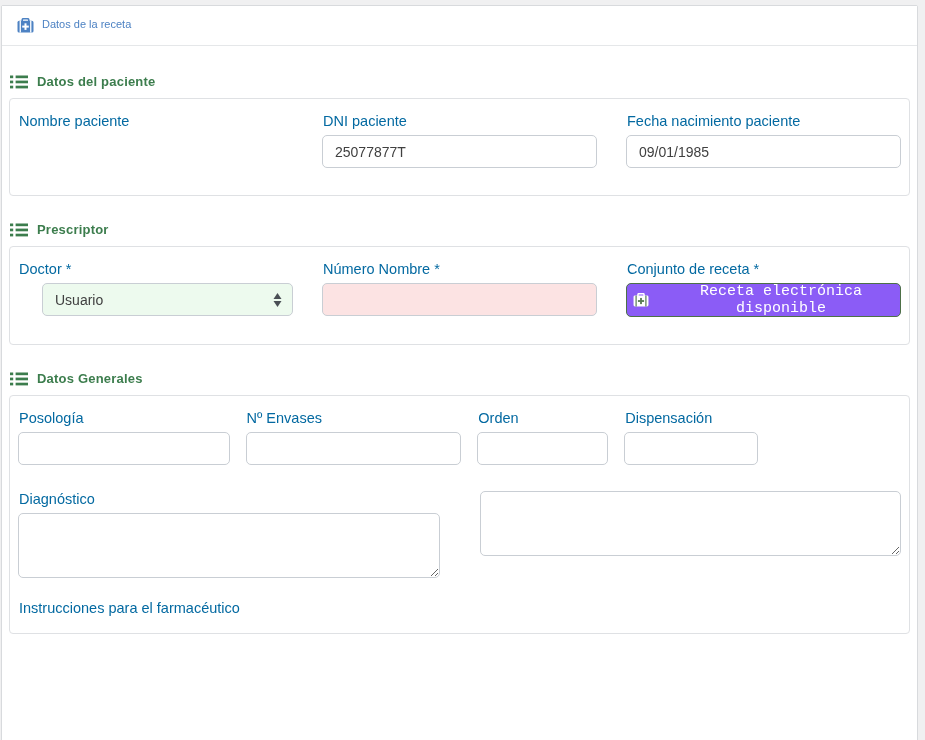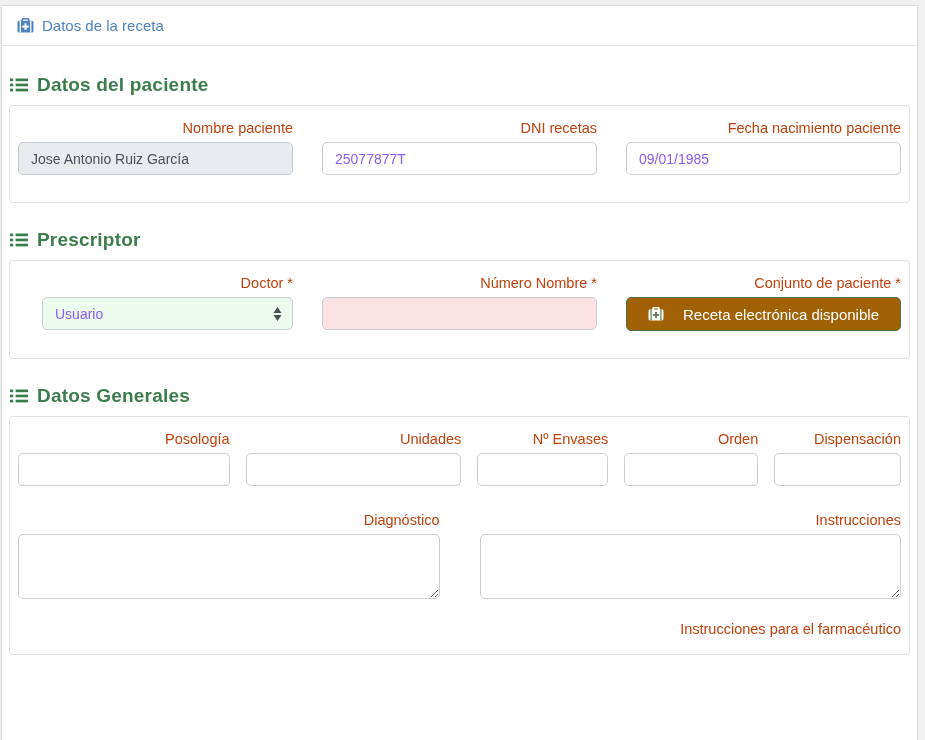--- a/index.html
+++ b/index.html
@@ -12,46 +12,46 @@
   }
   .card {
     position:absolute; top:5px; left:1px; width:917px; min-height:900px;
     background:#ffffff; border:1px solid #d8dadd; border-radius:2px;
   }
   .card-header {
     height:40px; display:flex; align-items:center;
     padding:0 15px; border-bottom:1px solid #e5e7e9; background:#fff;
   }
   .header-link {
-    display:flex; align-items:center; gap:8px;
-    color:#4d82c3; font-size:15px; text-decoration:none; cursor:pointer;
+    display:flex; align-items:flex-start; gap:8px;
+    color:#4d82c3; font-size:11px; text-decoration:none; cursor:pointer;
   }
   .card-body { padding:2px 7px 20px 7px; }
 
   .section-title {
     display:flex; align-items:center; gap:9px;
-    color:#3c7d4d; font-weight:bold; font-size:19px;
+    color:#3c7d4d; font-weight:bold; font-size:13px;
     margin:26px 0 9px 1px; letter-spacing:0.2px;
   }
   .box {
     border:1px solid #dfe1e4; border-radius:4px;
     padding:14px 8px 11px 8px; background:#fff;
   }
   .grid3 { display:grid; grid-template-columns:1fr 1fr 1fr; column-gap:29px; }
   .grid5 { display:grid; grid-template-columns:202fr 206fr 125fr 128fr 121fr; column-gap:16px; }
   .grid2 { display:grid; grid-template-columns:1fr 1fr; column-gap:40px; }
 
   .form-group { margin-bottom:16px; }
   .field-label {
-    display:block; color:#c2410c; font-size:14.5px; margin:0 0 6px 1px;text-align:right;
+    display:block; color:#0369a1; font-size:14.5px; margin:0 0 6px 1px;
   }
   .control {
     display:block; width:100%; height:33px;
     border:1px solid #c9ced4; border-radius:5px;
-    padding:0 12px; font-size:14px; color:#8b5cf6;
+    padding:0 12px; font-size:14px; color:#404040;
     background:#fff; outline:none;
     font-family:"Liberation Sans", sans-serif;
   }
   .control.is-disabled { background:#e9ecef; color:#4a5158; border-color:#c6cbd0; }
   .control.is-invalid { background:#fce3e3; }
   .control.is-valid { background:#edfaee; }
 
   textarea.control { resize:vertical; padding:7px 12px; line-height:1.35; }
   .ta-lg { height:70px; }
   .ta-md { height:65px; }
@@ -62,23 +62,23 @@
     padding-right:30px; cursor:pointer;
   }
   .select-arrows {
     position:absolute; right:11px; top:50%; transform:translateY(-50%);
     pointer-events:none; display:flex; flex-direction:column; gap:2px;
   }
 
   .btn-green {
     display:flex; align-items:center; justify-content:center; gap:19px;
     width:100%; height:34px; cursor:pointer;
-    background:#a16207; border:1px solid #4d7047; border-radius:5px;
+    background:#8b5cf6; border:1px solid #4d7047; border-radius:5px;
     color:#ffffff; font-size:15px;
-    font-family:Liberation Sans, sans-serif;
+    font-family:Liberation Mono, monospace;
   }
   .icon { display:inline-flex; line-height:0; }
 </style>
 </head>
 <body>
 
 <div class="card">
 
   <div class="card-header">
     <a class="header-link">
@@ -110,24 +110,23 @@
               <rect x="5.6" y="10.7" width="12.4" height="2.7"></rect>
           </g>
         </svg>
       </span>
       <span>Datos del paciente</span>
     </div>
 
     <div class="box grid3">
       <div class="form-group">
         <label class="field-label">Nombre paciente</label>
-        <input class="control is-disabled" disabled="" value="Jose Antonio Ruiz García" style="">
-      </div>
-      <div class="form-group">
-        <label class="field-label">DNI recetas</label>
+      </div>
+      <div class="form-group">
+        <label class="field-label">DNI paciente</label>
         <input class="control" value="25077877T" style="">
       </div>
       <div class="form-group">
         <label class="field-label">Fecha nacimiento paciente</label>
         <input class="control" value="09/01/1985" style="">
       </div>
     </div>
 
     <div class="section-title">
       <span class="icon">
@@ -160,21 +159,21 @@
                 <path d="M4.5 6 L0.5 0 H8.5 Z" fill="#4a4f55"></path>
               </svg>
           </span>
         </div>
       </div>
       <div class="form-group">
         <label class="field-label">Número Nombre *</label>
         <input class="control is-invalid" value="" style="">
       </div>
       <div class="form-group">
-        <label class="field-label">Conjunto de paciente *</label>
+        <label class="field-label">Conjunto de receta *</label>
         <button class="btn-green">
           <span class="icon">
             <svg width="16" height="14" viewBox="0 0 17 15">
               <rect x="5.2" y="0.7" width="6.6" height="4" rx="1.2" fill="none" stroke="#ffffff" stroke-width="1.6"></rect>
               <rect x="0.5" y="2.8" width="16" height="11.7" rx="1.6" fill="#ffffff"></rect>
               <rect x="2.6" y="2.8" width="1.3" height="11.7" fill="#5b7f55"></rect>
               <rect x="13.1" y="2.8" width="1.3" height="11.7" fill="#5b7f55"></rect>
               <rect x="7.5" y="5.3" width="2" height="6.6" fill="#5b7f55"></rect>
               <rect x="5.2" y="7.6" width="6.6" height="2" fill="#5b7f55"></rect>
             </svg>
@@ -201,44 +200,39 @@
     </div>
 
     <div class="box">
 
       <div class="grid5" style="margin-bottom:10px;">
         <div class="form-group">
           <label class="field-label">Posología</label>
           <input class="control" value="" style="">
         </div>
         <div class="form-group">
-          <label class="field-label">Unidades</label>
-          <input class="control" value="" style="">
-        </div>
-        <div class="form-group">
           <label class="field-label">Nº Envases</label>
           <input class="control" value="" style="">
         </div>
         <div class="form-group">
           <label class="field-label">Orden</label>
           <input class="control" value="" style="">
         </div>
         <div class="form-group">
           <label class="field-label">Dispensación</label>
           <input class="control" value="" style="">
         </div>
       </div>
 
       <div class="grid2">
         <div class="form-group">
           <label class="field-label">Diagnóstico</label>
           <textarea class="control ta-md" style=""></textarea>
         </div>
         <div class="form-group">
-          <label class="field-label">Instrucciones</label>
           <textarea class="control ta-md" style=""></textarea>
         </div>
       </div>
 
       <div class="form-group" style="margin:6px 0 0 0;">
         <label class="field-label">Instrucciones para el farmacéutico</label>
       </div>
     </div>
 
   </div>

